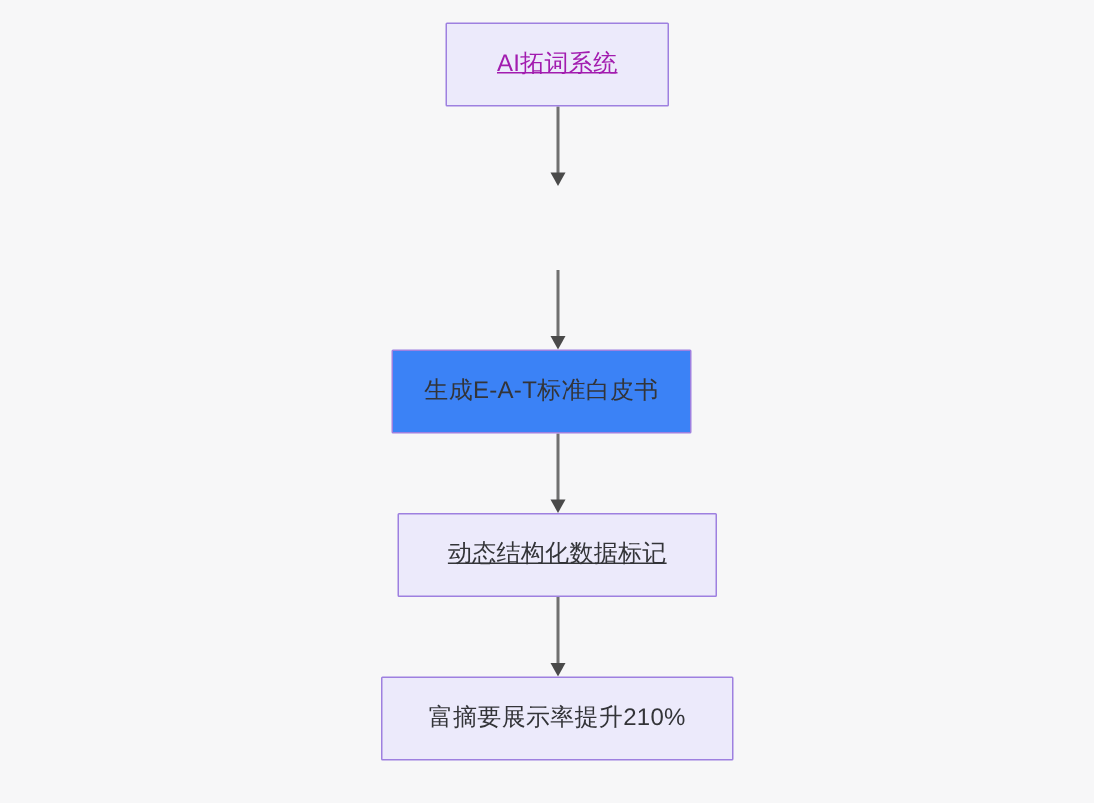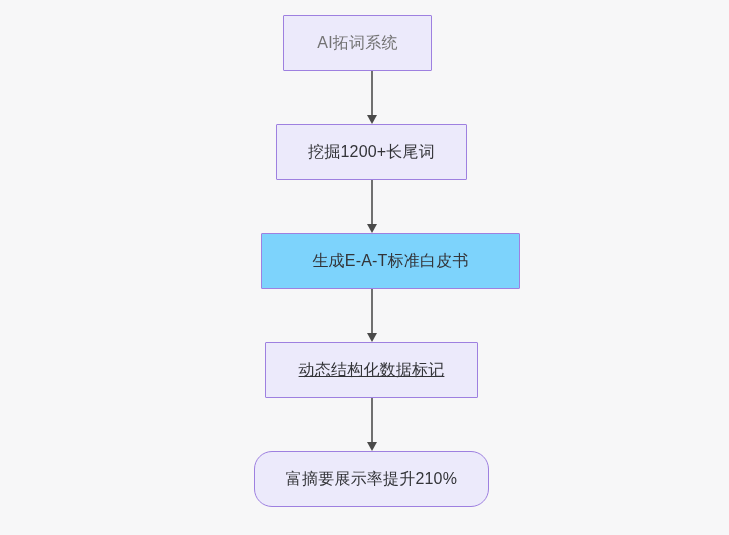--- a/index.html
+++ b/index.html
@@ -75,28 +75,25 @@
       <div class="conn-head" style="top: 44px; border-top-color: rgb(74, 74, 74);"></div>
     </div>
     <div class="connector" style="left: 371px; top: 289px; width: 2px; height: 53px;">
       <div class="conn-line" style="height: 46px; background: rgb(112, 112, 112);"></div>
       <div class="conn-head" style="top: 44px; border-top-color: rgb(74, 74, 74);"></div>
     </div>
     <div class="connector" style="left: 371px; top: 398px; width: 2px; height: 53px;">
       <div class="conn-line" style="height: 46px; background: rgb(112, 112, 112);"></div>
       <div class="conn-head" style="top: 44px; border-top-color: rgb(74, 74, 74);"></div>
     </div>
-    <div class="node" style="left: 283px; top: 15px; width: 149px; height: 56px; background: rgb(236, 234, 251); border-color: rgb(158, 128, 224); color: #737373;">
+    <div class="node" style="left: 297px; top: 15px; width: 149px; height: 56px; background: rgb(236, 234, 251); border-color: rgb(158, 128, 224); color: #a21caf; text-decoration: underline;">
       <span class="node-label">AI拓词系统</span>
     </div>
-    <div class="node" style="left: 276px; top: 124px; width: 191px; height: 56px; background: rgb(236, 234, 251); border-color: rgb(158, 128, 224); color: rgb(51, 52, 56);">
-      <span class="node-label">挖掘1200+长尾词</span>
-    </div>
-    <div class="node" style="left: 261px; top: 233px; width: 259px; height: 56px; background: #7dd3fc; border-color: rgb(158, 128, 224); color: rgb(51, 52, 56); align-items: center;">
+    <div class="node" style="left: 261px; top: 233px; width: 200px; height: 56px; background: #3b82f6; border-color: rgb(158, 128, 224); color: rgb(51, 52, 56); align-items: center;">
       <span class="node-label">生成E-A-T标准白皮书</span>
     </div>
     <div class="node" style="left: 265px; top: 342px; width: 213px; height: 56px; background: rgb(236, 234, 251); border-color: rgb(158, 128, 224); color: rgb(51, 52, 56); text-decoration: underline;">
       <span class="node-label">动态结构化数据标记</span>
     </div>
-    <div class="node" style="left: 254px; top: 451px; width: 235px; height: 56px; background: rgb(236, 234, 251); border-color: rgb(158, 128, 224); color: rgb(51, 52, 56); border-radius: 18px;">
+    <div class="node" style="left: 254px; top: 451px; width: 235px; height: 56px; background: rgb(236, 234, 251); border-color: rgb(158, 128, 224); color: rgb(51, 52, 56);">
       <span class="node-label">富摘要展示率提升210%</span>
     </div>
   </div>
 
 </body></html>

